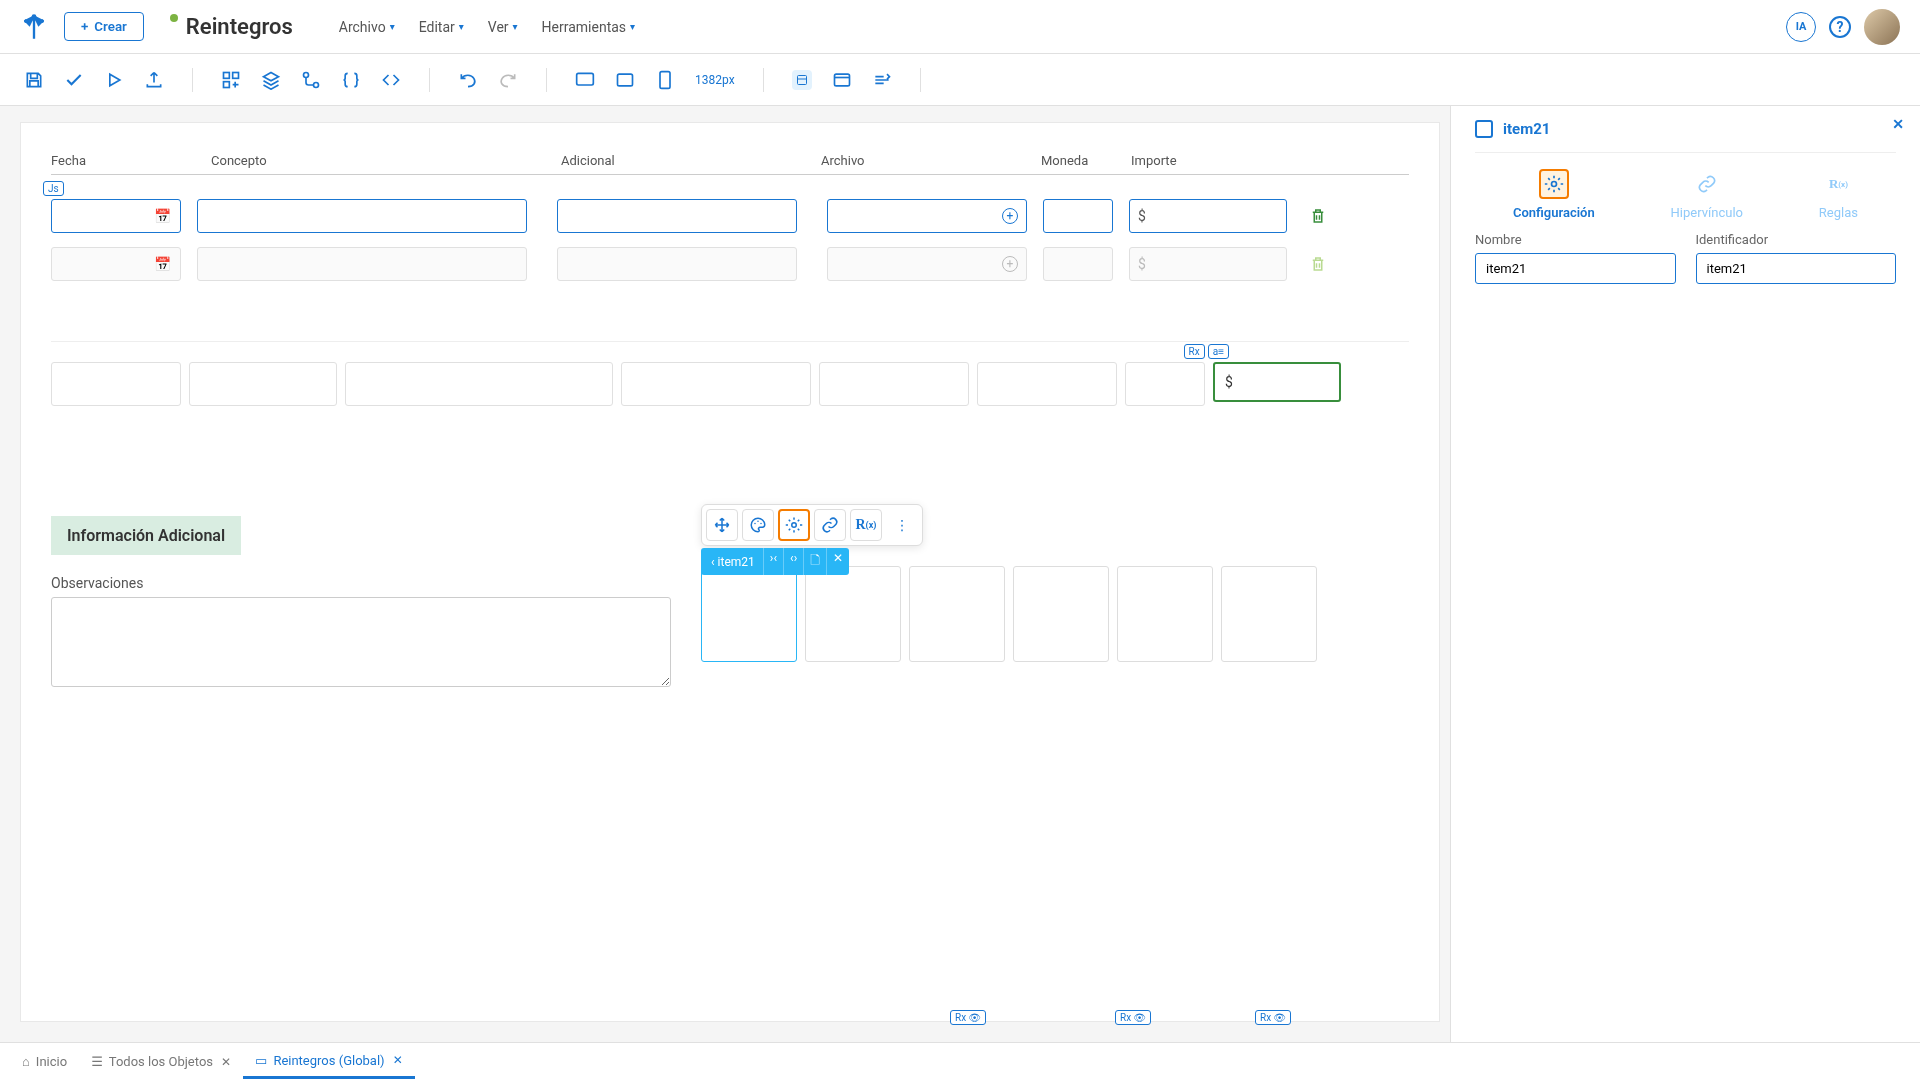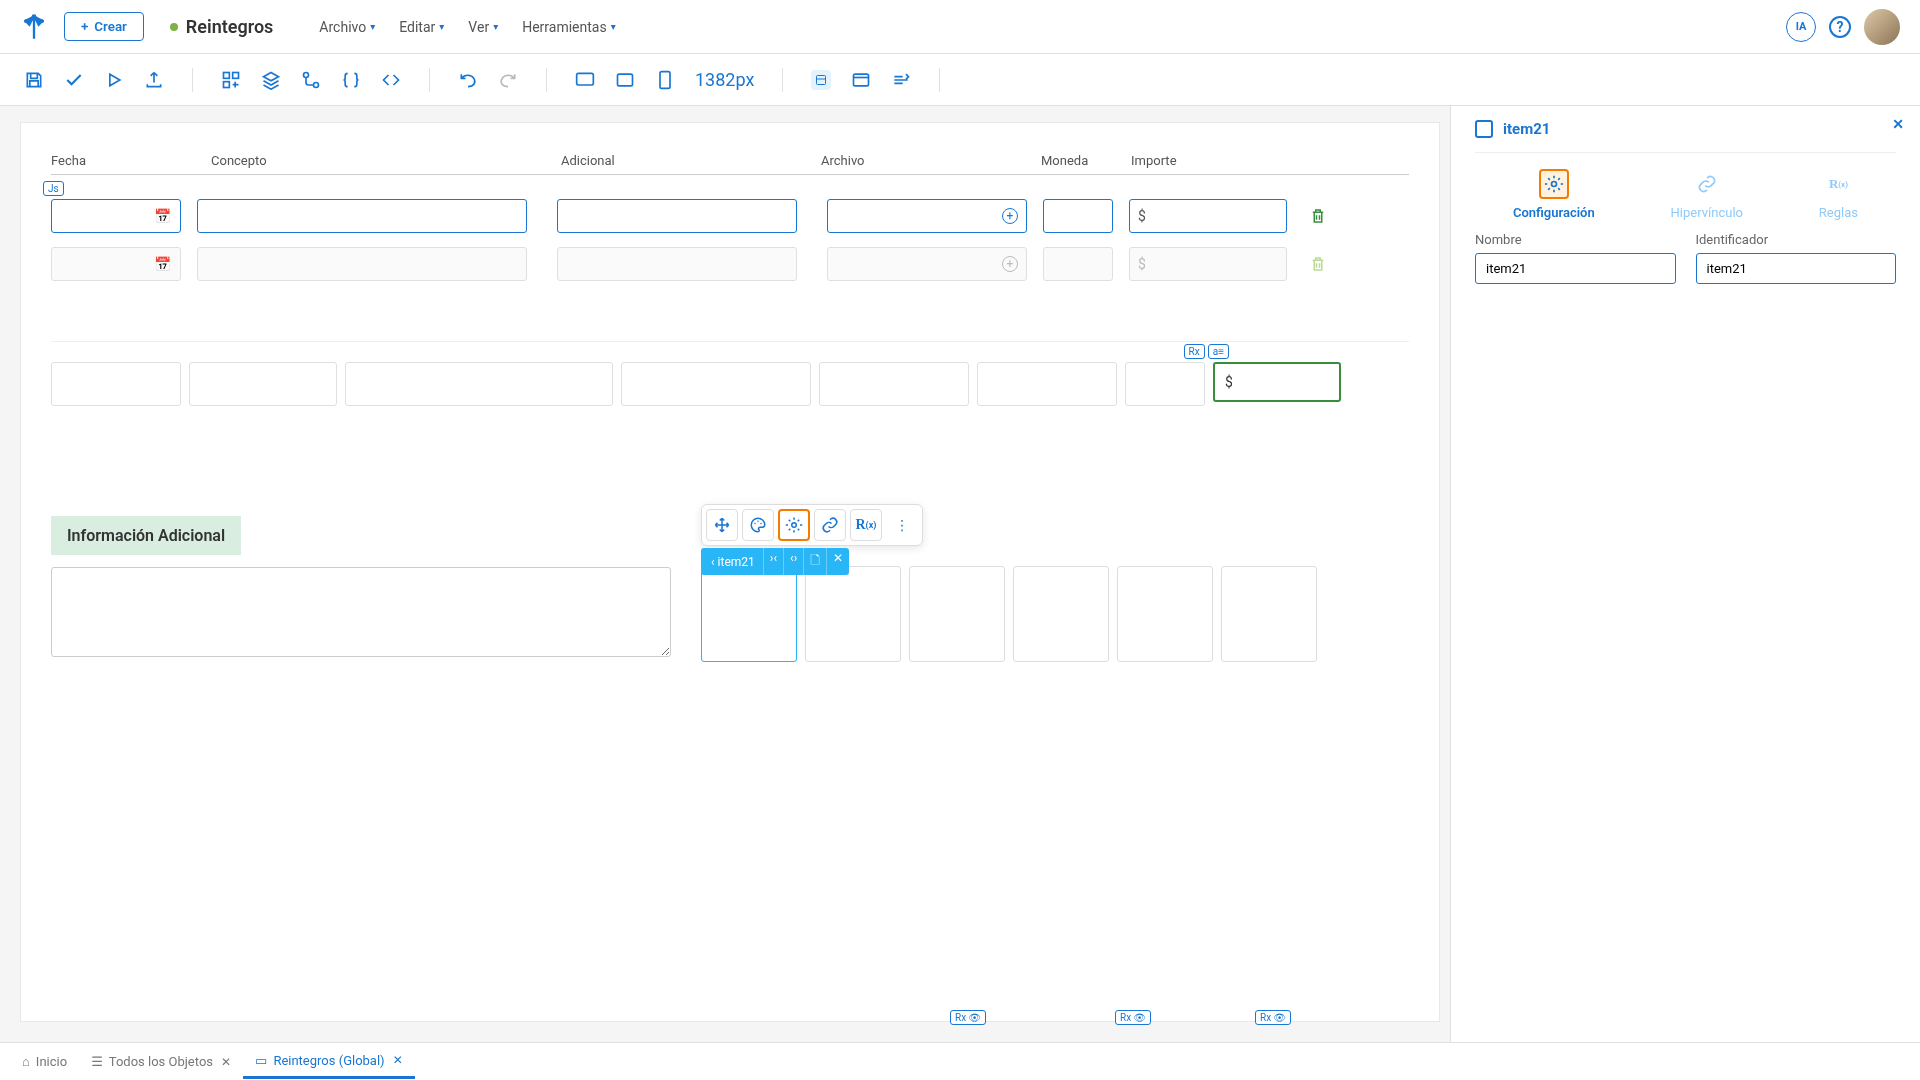--- a/index.html
+++ b/index.html
@@ -2,34 +2,34 @@
 <html><head>
 <meta charset="utf-8">
 <style>
 * { box-sizing: border-box; margin: 0; padding: 0; font-family: -apple-system, BlinkMacSystemFont, "Segoe UI", Roboto, sans-serif; }
 body { width: 1920px; height: 1080px; background: #fff; overflow: hidden; font-size: 14px; color: #333; }
 
 
 .header { height: 54px; border-bottom: 1px solid #e0e0e0; display: flex; align-items: center; padding: 0 20px; gap: 16px; }
 .logo { width: 28px; height: 28px; }
 .create-btn { border: 1px solid #1976d2; color: #1976d2; background: #fff; padding: 6px 16px; border-radius: 4px; display: flex; align-items: center; gap: 6px; font-weight: 600; cursor: pointer; }
-.page-title { display: flex; align-items: center; gap: 8px; font-size: 18px; font-weight: 600; margin-left: 10px; }
+.page-title { display: flex; gap: 8px; font-size: 22px; font-weight: 600; margin-left: 10px; }
 .status-dot { width: 8px; height: 8px; background: #7cb342; border-radius: 50%; }
 .menu-items { display: flex; gap: 24px; margin-left: 30px; }
 .menu-item { color: #555; cursor: pointer; display: flex; align-items: center; gap: 4px; }
 .header-right { margin-left: auto; display: flex; align-items: center; gap: 12px; }
 .ia-badge { border: 1.5px solid #1976d2; color: #1976d2; border-radius: 50%; width: 30px; height: 30px; display: flex; align-items: center; justify-content: center; font-size: 11px; font-weight: 700; }
 .help-icon { color: #1976d2; font-size: 22px; }
 .avatar { width: 36px; height: 36px; border-radius: 50%; background: linear-gradient(135deg, #ddc9a8, #8b7355); }
 
 
 .toolbar { height: 52px; border-bottom: 1px solid #e0e0e0; display: flex; align-items: center; padding: 0 24px; gap: 20px; }
 .toolbar-icon { width: 20px; height: 20px; color: #1976d2; cursor: pointer; display: flex; align-items: center; justify-content: center; }
 .toolbar-sep { width: 1px; height: 24px; background: #e0e0e0; margin: 0 8px; }
-.toolbar-text { color: #1976d2; font-size: 18px; }
+.toolbar-text { color: #1976d2; font-size: 12px; }
 .toolbar-icon.disabled { color: #bbb; }
 .toolbar-icon.active { background: #e3f2fd; border-radius: 4px; padding: 4px; }
 
 
 .main { display: flex; height: calc(1080px - 106px - 38px); }
 .canvas-area { flex: 1; overflow: auto; background: #f5f5f5; padding: 0 0 20px 0; position: relative; }
 .canvas-content { background: #fff; margin: 16px 10px 10px 20px; padding: 20px 30px; min-height: 900px; border: 1px solid #e8e8e8; position: relative; }
 
 .section-title { background: #d9ede1; padding: 10px 16px; font-size: 16px; font-weight: 600; display: inline-block; margin-bottom: 12px; }
 .add-link { float: right; color: #388e3c; font-weight: 600; cursor: pointer; margin-top: 10px; }
@@ -334,20 +334,21 @@
           <div class="total-cell" style="width:80px;"></div>
           <div class="total-amount" style="width:128px;">
               <span>$</span>
             </div>
         </div>
       </div>
 
       <div class="obs-section">
         <div class="obs-left">
           <span class="section-title">Información Adicional</span>
+          <label class="obs-label">Observaciones</label>
           <textarea class="obs-textarea" style=""></textarea>
         </div>
 
         <div class="item-grid">
           <div class="floating-toolbar">
             <div class="ft-btn">
                 <svg width="18" height="18" viewBox="0 0 24 24">
                   <path fill="none" stroke="#1976d2" stroke-width="2" d="M12 3v18M3 12h18M12 3l-3 3M12 3l3 3M12 21l-3-3M12 21l3-3M3 12l3-3M3 12l3 3M21 12l-3-3M21 12l-3 3"></path>
                 </svg>
               </div>

